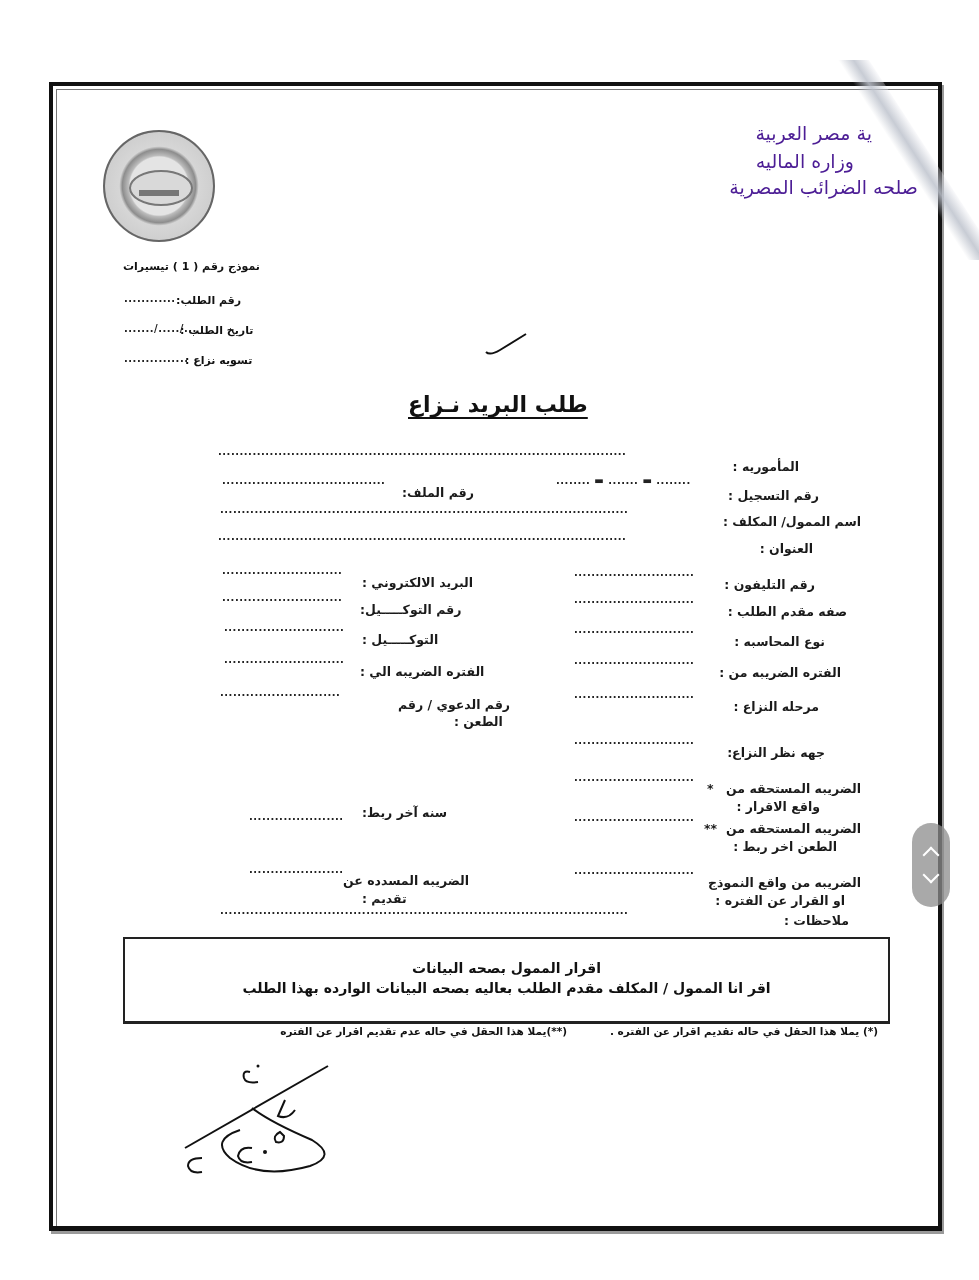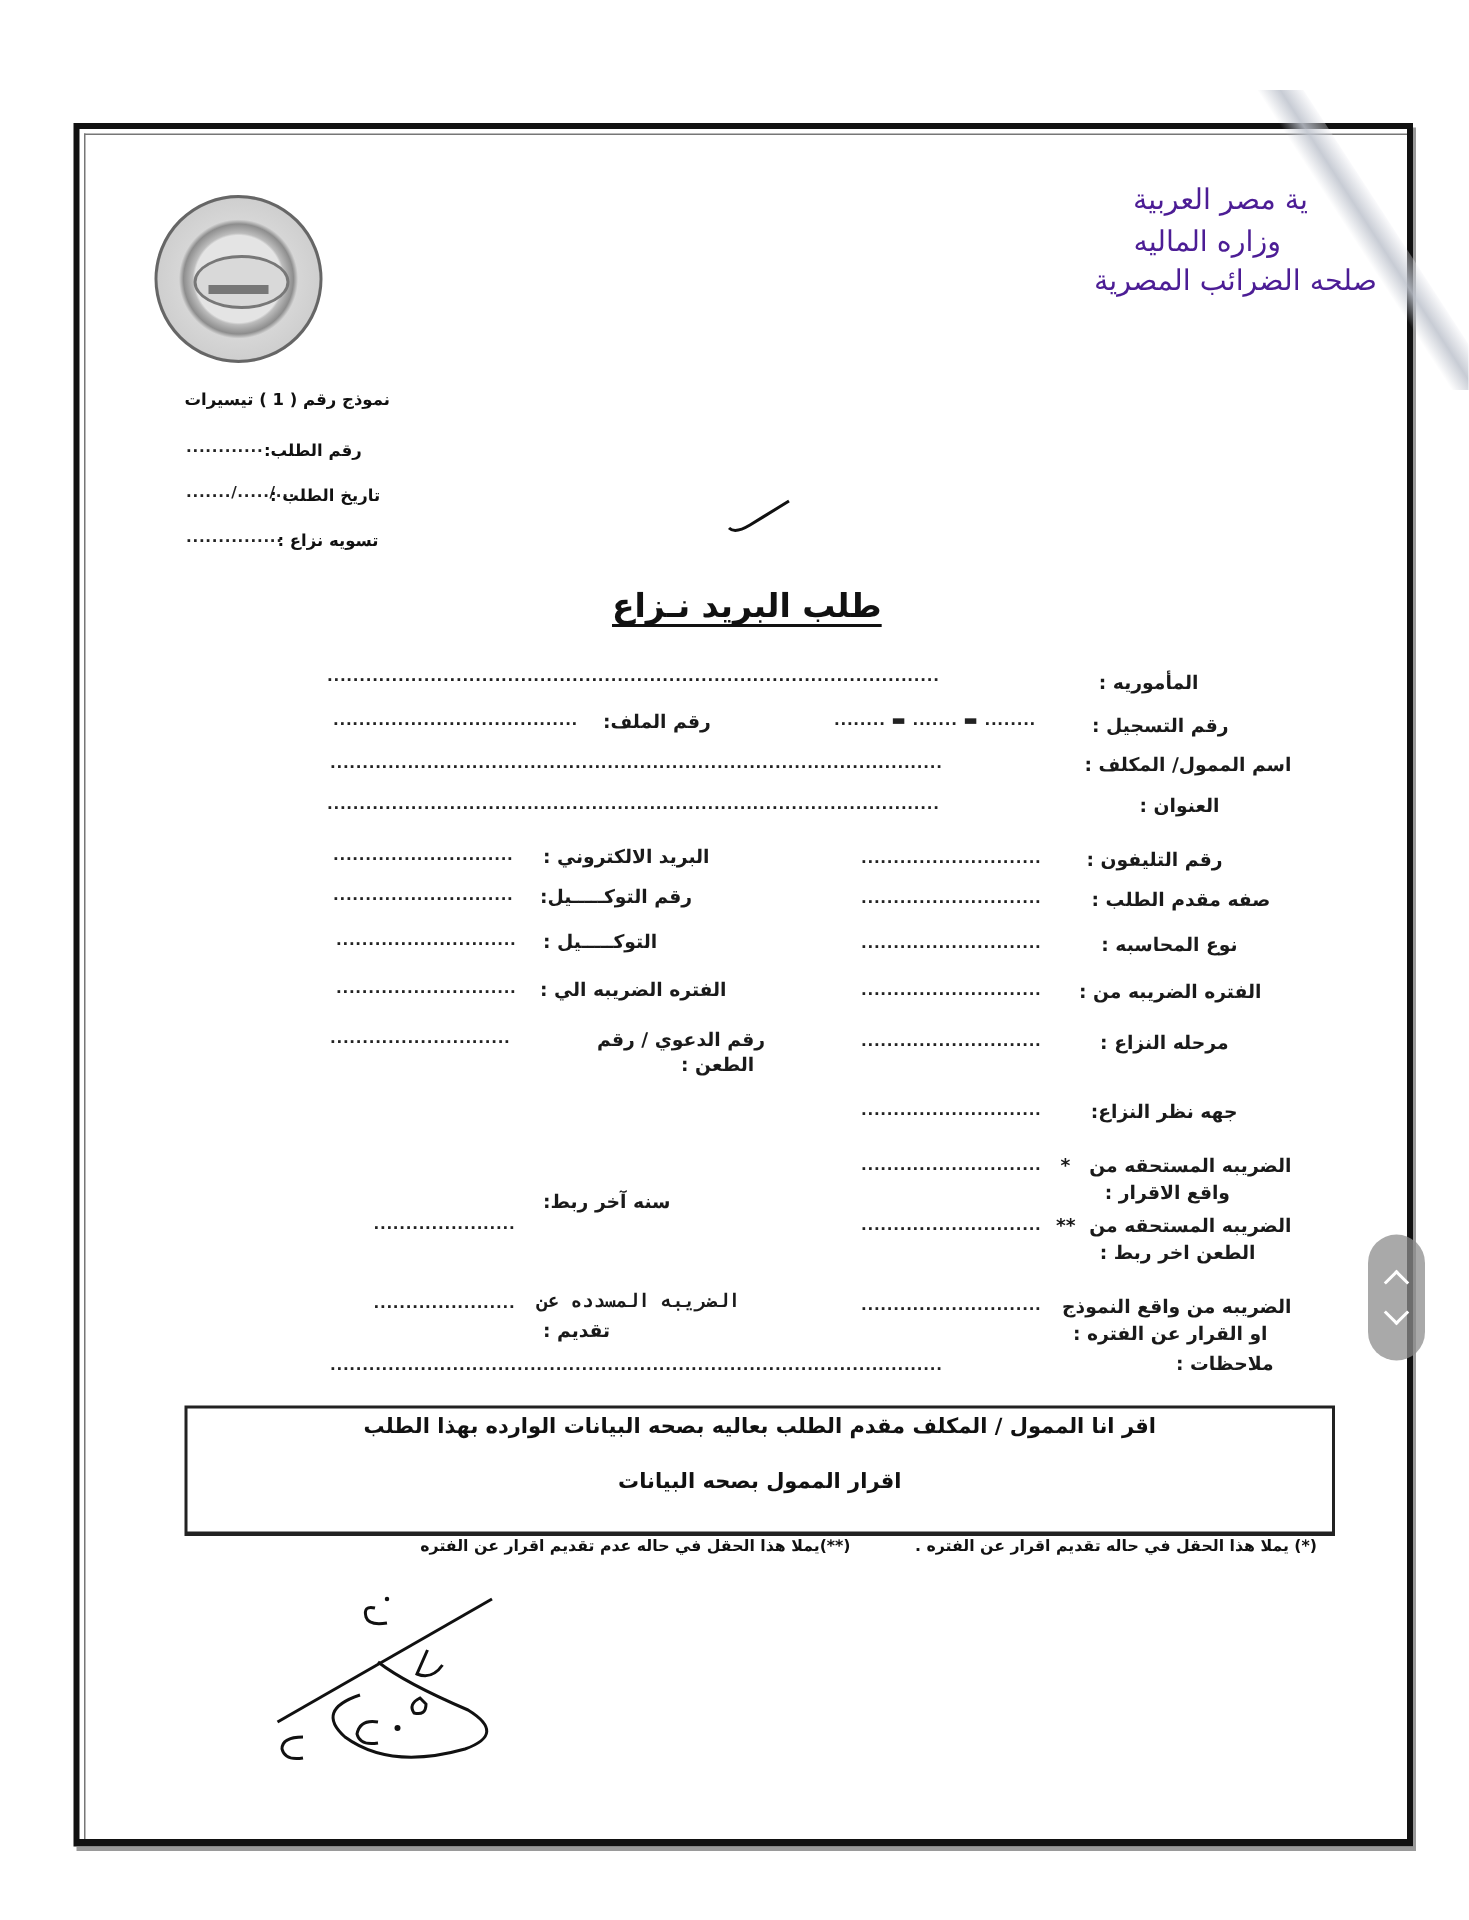--- a/index.html
+++ b/index.html
@@ -32,21 +32,21 @@
     background: radial-gradient(circle at 50% 50%, #e4e4e4 0 38%, #bcbcbc 40%, #8d8d8d 48%, #d6d6d6 52%, #cfcfcf 70%, #5a5a5a 73%, #bdbdbd 76%, #e8e8e8 100%);
     border: 2px solid #666;
   }
   .seal .eye {
     position: absolute; left: 24px; top: 38px; width: 60px; height: 32px; border-radius: 50%;
     border: 2px solid #777; background: #d9d9d9;
   }
   .seal .bar { position: absolute; left: 34px; top: 58px; width: 40px; height: 6px; background: #777; }
   .small-label { font-size: 11px; font-weight: bold; }
   .dots { font-size: 10px; letter-spacing: 0.5px; color: #222; font-weight: bold; }
-  .field-label { font-size: 12.5px; font-weight: bold; color: #1a1a1a; line-height: 17px; }
+  .field-label { font-size: 12.5px; font-weight: bold; color: #1a1a1a; line-height: 17px; margin-top: 12px; }
   .title {
     font-size: 22px; font-weight: bold; text-decoration: underline; text-decoration-thickness: 2px;
     text-underline-offset: 5px;
   }
   .decl-box {
     position: absolute; left: 123px; top: 937px; width: 763px; height: 82px;
     border: 2px solid #222; border-bottom-width: 3px;
   }
   .decl-title { font-size: 14px; font-weight: bold; text-align: center; margin-top: 21px; }
   .decl-text { font-size: 14px; font-weight: bold; text-align: center; margin-top: 4px; }
@@ -145,30 +145,30 @@
 <div class="abs rtl field-label" style="right:118px; top:808px;">الضريبه المستحقه من</div>
 <div class="abs rtl field-label" style="right:142px; top:826px;">الطعن اخر ربط :</div>
 <div class="abs field-label" style="left:704px; top:808px;">**</div>
 <div class="abs dots" style="left:574px; top:812px;">............................</div>
 <div class="abs rtl field-label" style="left:362px; top:792px;">سنه آخر ربط:</div>
 <div class="abs dots" style="left:249px; top:811px;">......................</div>
 
 <div class="abs rtl field-label" style="right:118px; top:862px;">الضريبه من واقع النموذج</div>
 <div class="abs rtl field-label" style="right:134px; top:880px;">او القرار عن الفتره :</div>
 <div class="abs dots" style="left:574px; top:865px;">............................</div>
-<div class="abs rtl field-label" style="left:358px; top:860px;font-family:Liberation Mono, monospace;">الضريبه المسدده عن</div>
+<div class="abs rtl field-label" style="left:343px; top:860px;">الضريبه المسدده عن</div>
 <div class="abs rtl field-label" style="left:362px; top:878px;">تقديم :</div>
 <div class="abs dots" style="left:249px; top:864px;">......................</div>
 
 <div class="abs rtl field-label" style="right:130px; top:900px;">ملاحظات :</div>
 <div class="abs dots" style="left:220px; top:905px;">...............................................................................................</div>
 
 <div class="decl-box">
+  <div class="rtl decl-title">اقرار الممول بصحه البيانات</div>
   <div class="rtl decl-text">اقر انا الممول / المكلف مقدم الطلب  بعاليه بصحه البيانات الوارده بهذا الطلب</div>
-  <div class="rtl decl-title">اقرار الممول بصحه البيانات</div>
 </div>
 
 <div class="abs rtl foot-note" style="right:101px; top:1025px;">(*) يملا هذا الحقل في حاله تقديم اقرار عن الفتره .</div>
 <div class="abs rtl foot-note" style="right:412px; top:1025px;margin-left:20px;">(**)يملا  هذا الحقل في حاله عدم تقديم اقرار عن الفتره</div>
 
 <svg style="left:180px; top:1060px;" width="160" height="120">
   <path d="M70 12 Q62 10 64 18 Q66 24 78 22" stroke="#111" stroke-width="2" fill="none"></path>
   <circle cx="78" cy="6" r="1.5" fill="#111"></circle>
   <path d="M5 88 L148 6" stroke="#111" stroke-width="2" fill="none"></path>
   <path d="M105 40 L98 56 Q108 60 115 50" stroke="#111" stroke-width="2" fill="none"></path>

